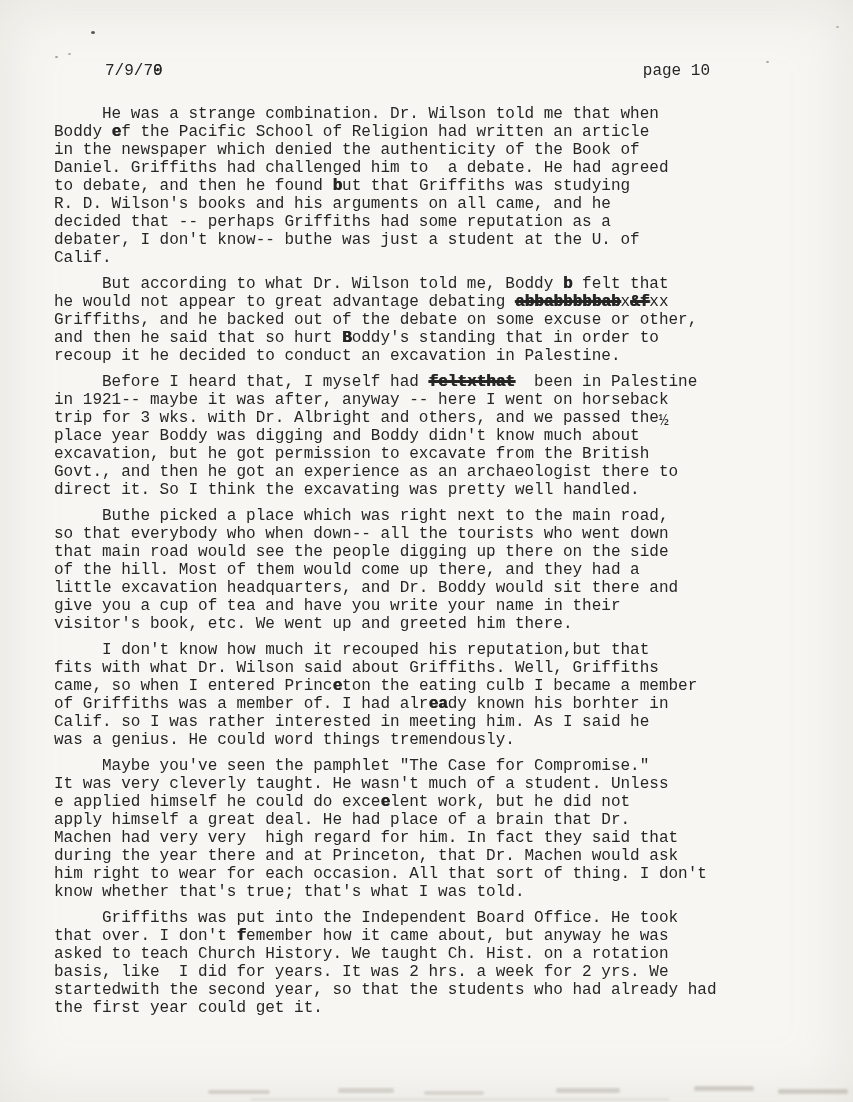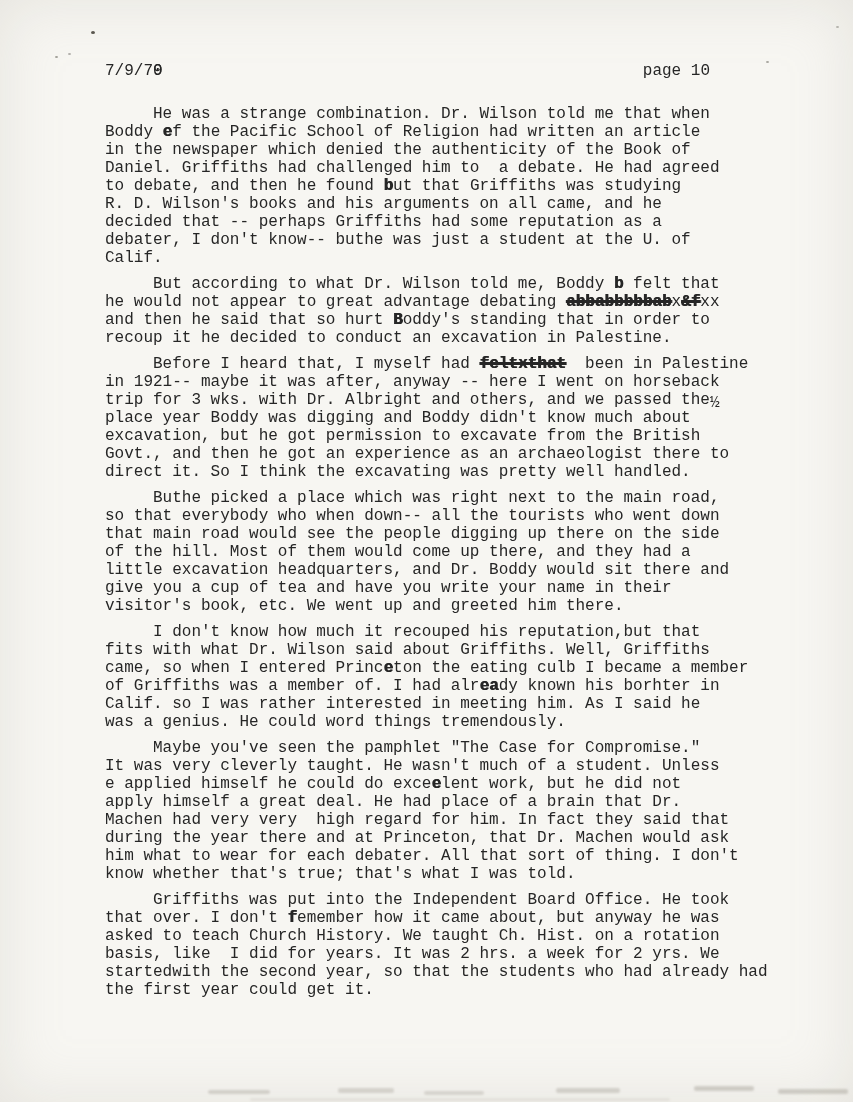--- a/index.html
+++ b/index.html
@@ -15,21 +15,21 @@
     font-size: 16px;
     line-height: 18px;
     color: #262626;
   }
   .header {
     display: flex;
     padding: 62px 143px 0 105px;
     margin-bottom: 25px;
   }
   .page-label { margin-left: auto; }
-  .body { padding: 0 20px 0 105px; }
+  .body { padding: 0 20px 0 54px; }
   .paragraph { margin: 0 0 8px 0; }
   .line { white-space: pre; }
   
   .ds { font-weight: bold; text-shadow: 0.7px 0 currentColor; }
   
   .xo {
     font-weight: bold;
     text-shadow: 0.7px 0 currentColor;
     text-decoration: line-through;
     text-decoration-thickness: 2.5px;
@@ -67,20 +67,21 @@
         <div class="line">Daniel. Griffiths had challenged him to  a debate. He had agreed</div>
         <div class="line">to debate, and then he found <span class="ds">b</span>ut that Griffiths was studying</div>
         <div class="line">R. D. Wilson's books and his arguments on all came, and he</div>
         <div class="line">decided that -- perhaps Griffiths had some reputation as a</div>
         <div class="line">debater, I don't know-- buthe was just a student at the U. of</div>
         <div class="line">Calif.</div>
       </div>
       <div class="paragraph">
         <div class="line">     But according to what Dr. Wilson told me, Boddy <span class="ds">b</span> felt that</div>
         <div class="line">he would not appear to great advantage debating <span class="xo">abbabbbbbab</span>x<span class="xo">&amp;f</span>xx</div>
+        <div class="line">Griffiths, and he backed out of the debate on some excuse or other,</div>
         <div class="line">and then he said that so hurt <span class="ds">B</span>oddy's standing that in order to</div>
         <div class="line">recoup it he decided to conduct an excavation in Palestine.</div>
       </div>
       <div class="paragraph">
         <div class="line">     Before I heard that, I myself had <span class="xo">feltxthat</span>  been in Palestine</div>
         <div class="line">in 1921-- maybe it was after, anyway -- here I went on horseback</div>
         <div class="line">trip for 3 wks. with Dr. Albright and others, and we passed the<span class="sub">½</span></div>
         <div class="line">place year Boddy was digging and Boddy didn't know much about</div>
         <div class="line">excavation, but he got permission to excavate from the British</div>
         <div class="line">Govt., and then he got an experience as an archaeologist there to</div>
@@ -103,21 +104,21 @@
         <div class="line">Calif. so I was rather interested in meeting him. As I said he</div>
         <div class="line">was a genius. He could word things tremendously.</div>
       </div>
       <div class="paragraph">
         <div class="line">     Maybe you've seen the pamphlet "The Case for Compromise."</div>
         <div class="line">It was very cleverly taught. He wasn't much of a student. Unless</div>
         <div class="line">e applied himself he could do exce<span class="ds">e</span>lent work, but he did not</div>
         <div class="line">apply himself a great deal. He had place of a brain that Dr.</div>
         <div class="line">Machen had very very  high regard for him. In fact they said that</div>
         <div class="line">during the year there and at Princeton, that Dr. Machen would ask</div>
-        <div class="line">him what to wear for each debater. All that sort of thing. I don't</div>
+        <div class="line">him right to wear for each occasion. All that sort of thing. I don't</div>
         <div class="line">know whether that's true; that's what I was told.</div>
       </div>
       <div class="paragraph">
         <div class="line">     Griffiths was put into the Independent Board Office. He took</div>
         <div class="line">that over. I don't <span class="ds">f</span>emember how it came about, but anyway he was</div>
         <div class="line">asked to teach Church History. We taught Ch. Hist. on a rotation</div>
         <div class="line">basis, like  I did for years. It was 2 hrs. a week for 2 yrs. We</div>
         <div class="line">startedwith the second year, so that the students who had already had</div>
         <div class="line">the first year could get it.</div>
       </div>

